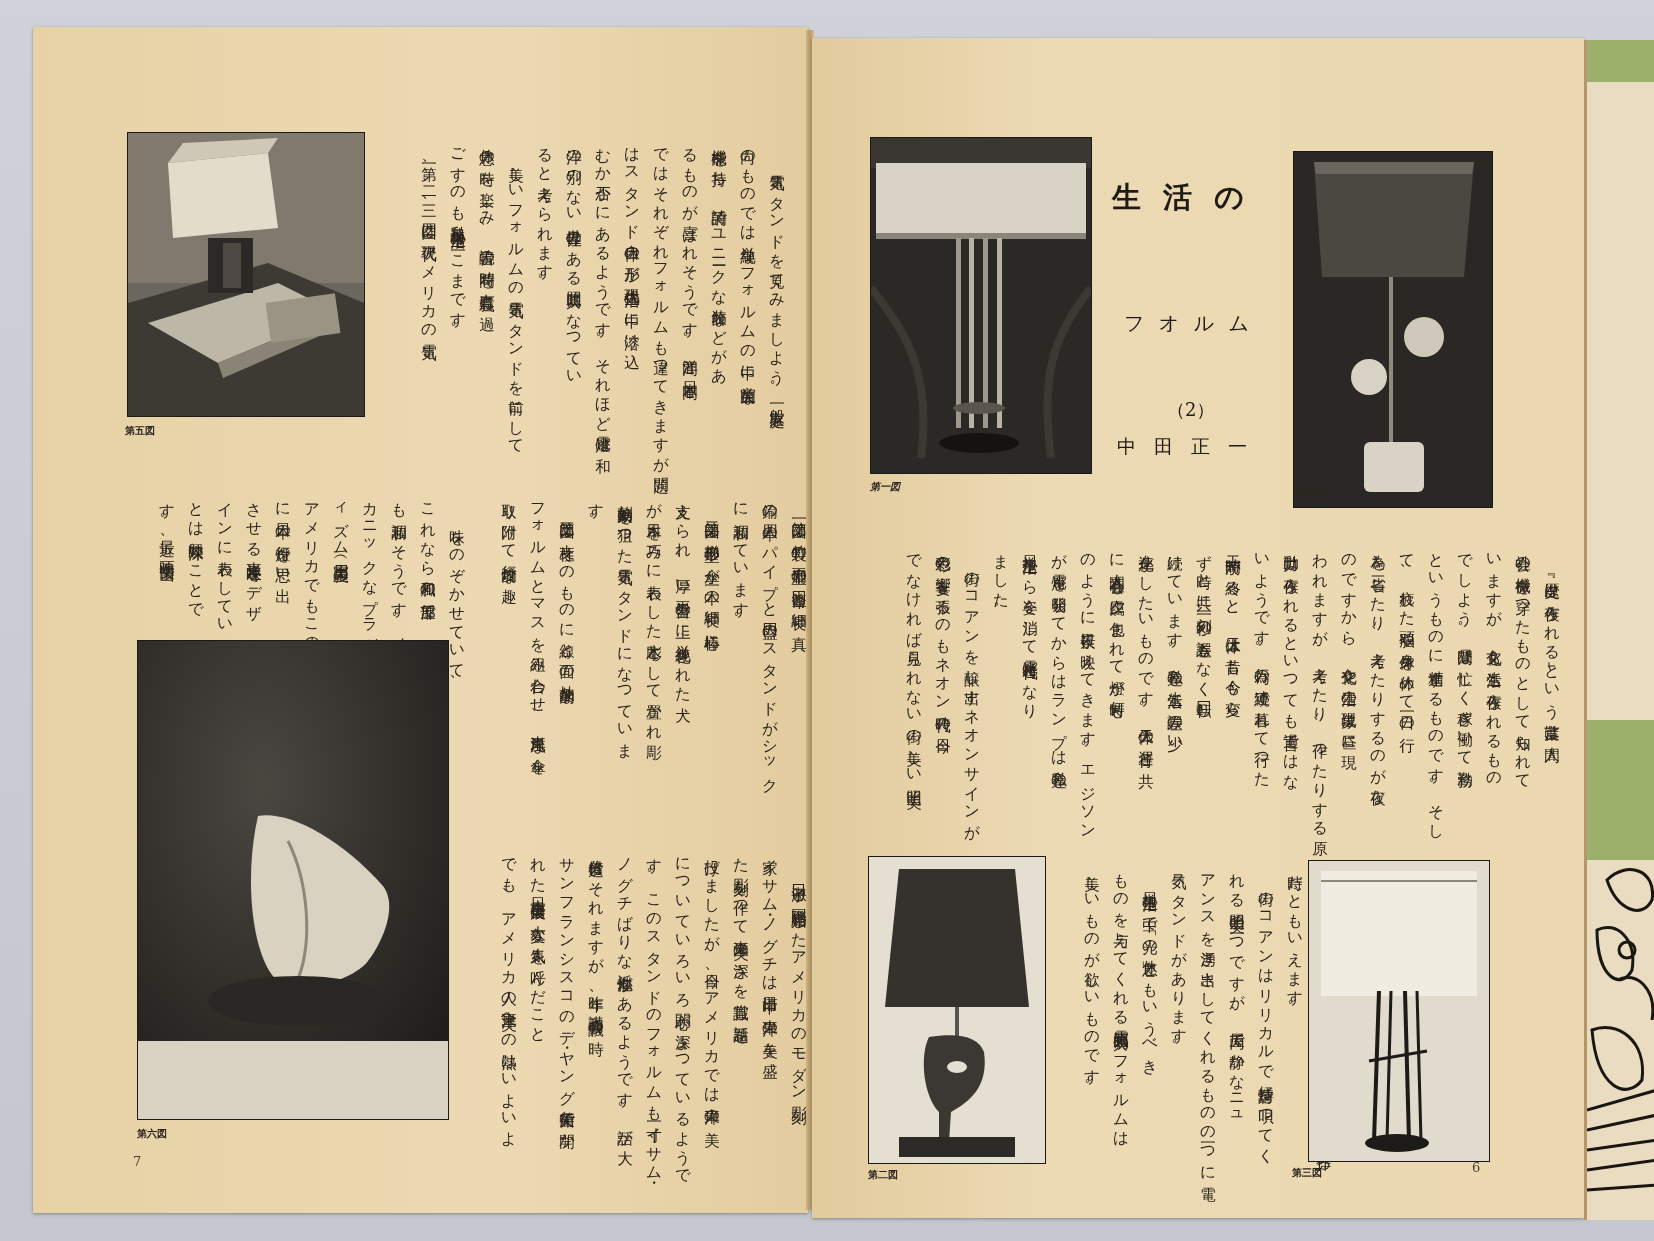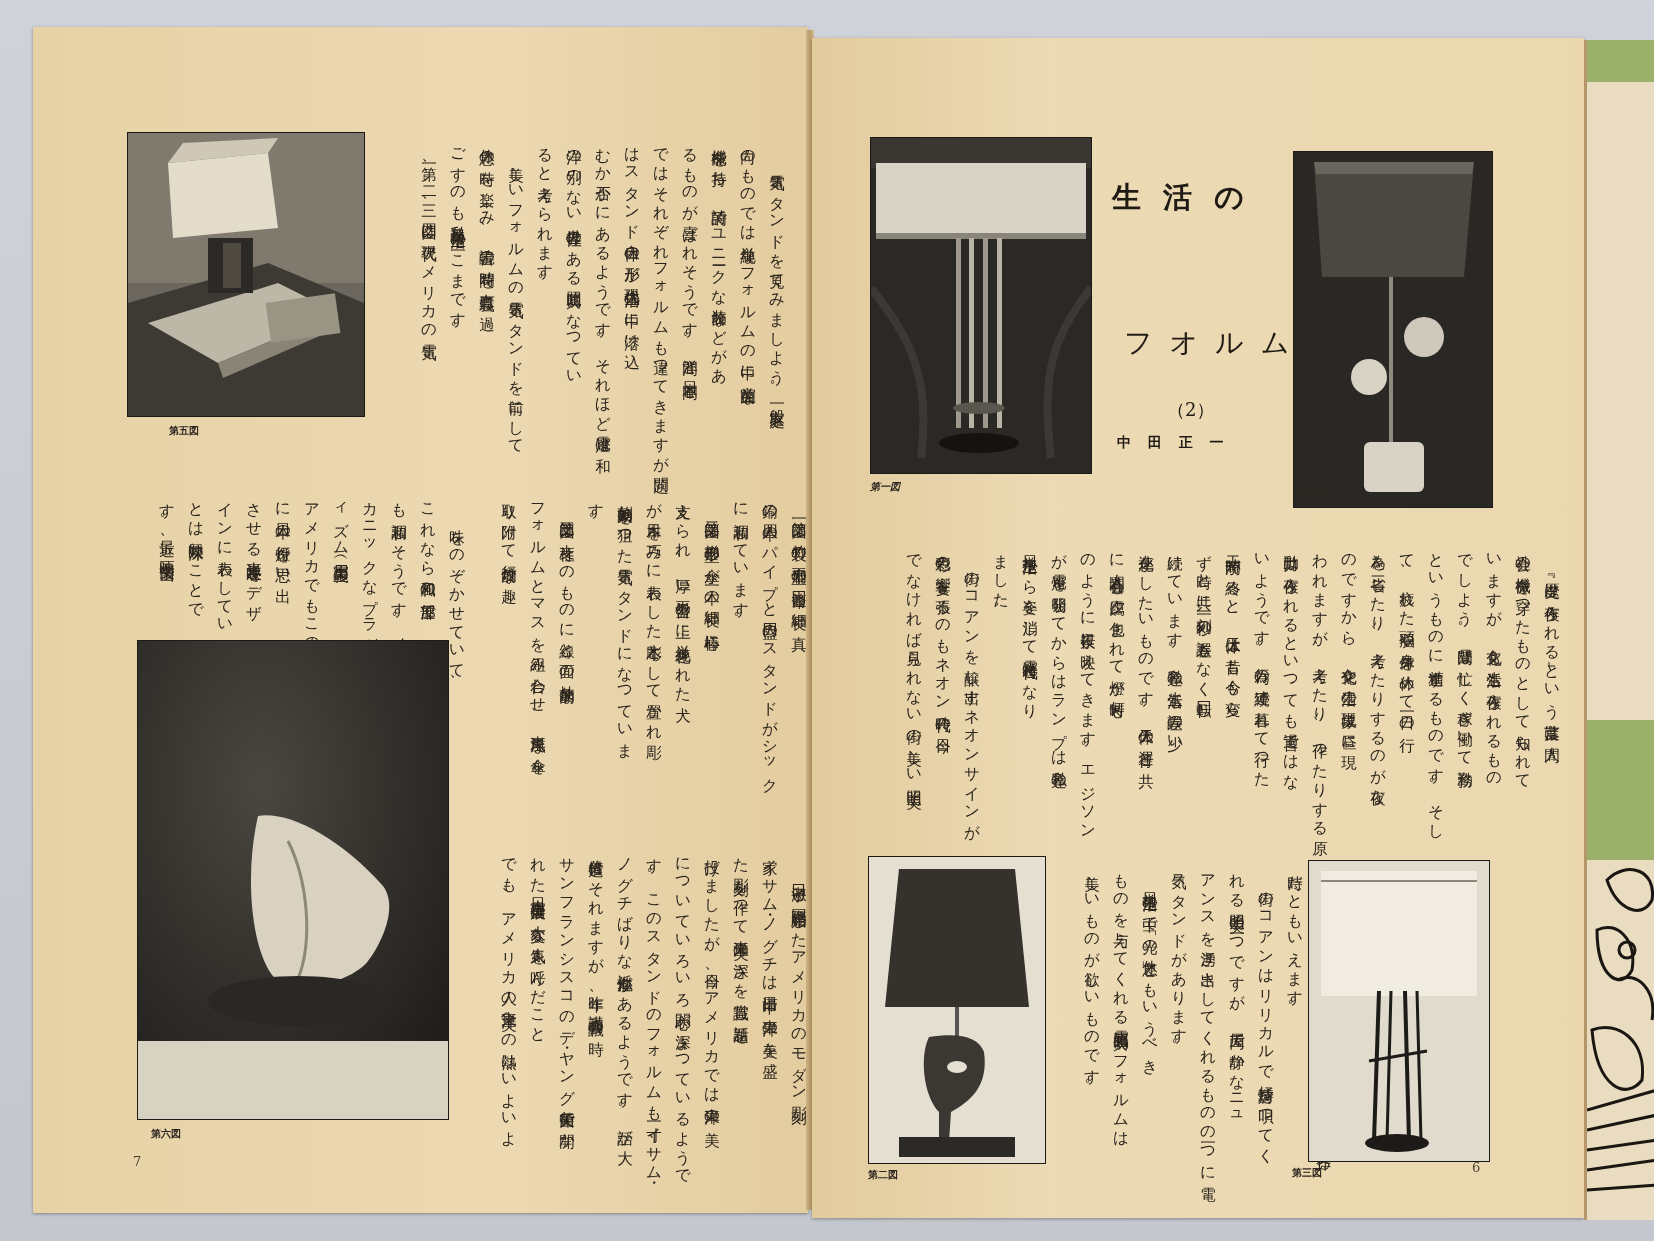--- a/index.html
+++ b/index.html
@@ -33,21 +33,21 @@
       <polygon points="0,170 140,130 236,170 236,283 0,283" fill="#3d3a34"></polygon>
       <polygon points="20,190 150,150 210,180 90,230" fill="#bdb7a8"></polygon>
       <polygon points="90,230 210,180 210,195 95,245" fill="#8a8476"></polygon>
       <rect x="140" y="165" width="70" height="40" fill="#9a9484" transform="rotate(-8 175 185)"></rect>
       <polygon points="40,30 140,20 150,95 45,105" fill="#e3dccb"></polygon>
       <polygon points="40,30 55,10 150,5 140,20" fill="#cfc8b6"></polygon>
       <rect x="80" y="105" width="45" height="55" fill="#2c2a26"></rect>
       <rect x="95" y="110" width="18" height="45" fill="#4e4a42"></rect>
     </svg>
   </div>
-  <div class="caption" style="left:92px;top:397px;margin-left:44px;">第五図</div>
+  <div class="caption" style="left:92px;top:397px;">第五図</div>
 
   <div class="vtext" style="left:352px;top:110px;height:340px;">
     <span>電気スタンドを見てみましよう。一般家庭
 向のものでは単純なフォルムの中に実益的な
 機能を持ち、詩的でユニークな装飾などがあ
 るものが喜ばれそうです。洋間と日本間と
 ではそれぞれフォルムも違つてきますが問題
 はスタンド自体の形が現代生活の中に溶け込
 むか否かにあるようです。それほど電燈は和
 洋の別のない世界性のある照明具になつてい
@@ -95,21 +95,21 @@
           <stop offset="100%" stop-color="#1f1d1a"></stop>
         </radialGradient>
       </defs>
       <rect width="310" height="478" fill="url(#g6)"></rect>
       <path d="M120 175 C150 170 200 195 245 245 C260 265 245 300 230 320 C215 340 160 355 140 340 C115 320 105 240 120 175 Z" fill="#d9d2c1"></path>
       <path d="M150 200 C170 240 175 300 160 338" stroke="#8d877a" stroke-width="3" fill="none"></path>
       <ellipse cx="160" cy="360" rx="90" ry="25" fill="#2a2824"></ellipse>
       <rect x="0" y="400" width="310" height="78" fill="#d8d2c3"></rect>
     </svg>
   </div>
-  <div class="caption" style="left:118px;top:1100px;">第六図</div>
+  <div class="caption" style="left:104px;top:1100px;">第六図</div>
 
   <div class="vtext" style="left:432px;top:820px;height:320px;">
     <span>口淑子と国際結婚したアメリカのモダン彫刻
 家イサム・ノグチは滞日中に東洋の美を盛
 た彫刻を作つて東洋美の深さを賞識し話題を
 投げましたが、今日、アメリカでは東洋の美
 についていろいろ関心が深まつているようで
 す。このスタンドのフォルムも一寸イサム・
 ノグチばりな近似性があるようです。話が大
 分横道にそれますが、昨年、講和会議の時、
@@ -137,23 +137,23 @@
       <rect x="126" y="100" width="5" height="190" fill="#b8b3a5"></rect>
       <ellipse cx="108" cy="270" rx="26" ry="6" fill="#5a564d"></ellipse>
       <ellipse cx="108" cy="305" rx="40" ry="10" fill="#15130f"></ellipse>
       <path d="M0 150 C40 200 60 240 50 320" stroke="#4d4a43" stroke-width="8" fill="none" opacity=".5"></path>
       <path d="M220 150 C180 200 170 240 180 320" stroke="#4d4a43" stroke-width="8" fill="none" opacity=".5"></path>
     </svg>
   </div>
   <div class="caption" style="left:58px;top:442px;font-style:italic;">第一図</div>
 
   <div class="title" style="left:300px;top:140px;font-size:29px;font-weight:bold;letter-spacing:6px;">生 活 の</div>
-  <div class="title" style="left:312px;top:286px;font-size:28px;letter-spacing:4px;">フ オ ル ム</div>
+  <div class="title" style="left:312px;top:272px;font-size:20px;letter-spacing:4px;">フ オ ル ム</div>
   <div class="title" style="left:355px;top:360px;font-size:18px;">（2）</div>
-  <div class="title" style="left:305px;top:396px;font-size:14px;font-weight:bold;letter-spacing:6px;">中 田 正 一</div>
+  <div class="title" style="left:305px;top:396px;font-size:19px;font-weight:normal;letter-spacing:6px;">中 田 正 一</div>
 
   <div class="photo" style="left:481px;top:113px;width:198px;height:355px;">
     <svg viewBox="0 0 198 355">
       <rect width="198" height="355" fill="#2a2824"></rect>
       <path d="M20 10 L180 10 L170 125 L28 125 Z" fill="#4b4841"></path>
       <path d="M20 10 L180 10 L178 22 L22 22 Z" fill="#6a665d"></path>
       <rect x="95" y="125" width="4" height="165" fill="#8f8a7e"></rect>
       <circle cx="130" cy="185" r="20" fill="#cfc9bb"></circle>
       <circle cx="75" cy="225" r="18" fill="#d8d2c4"></circle>
       <rect x="70" y="290" width="60" height="50" rx="6" fill="#d9d3c6"></rect>

